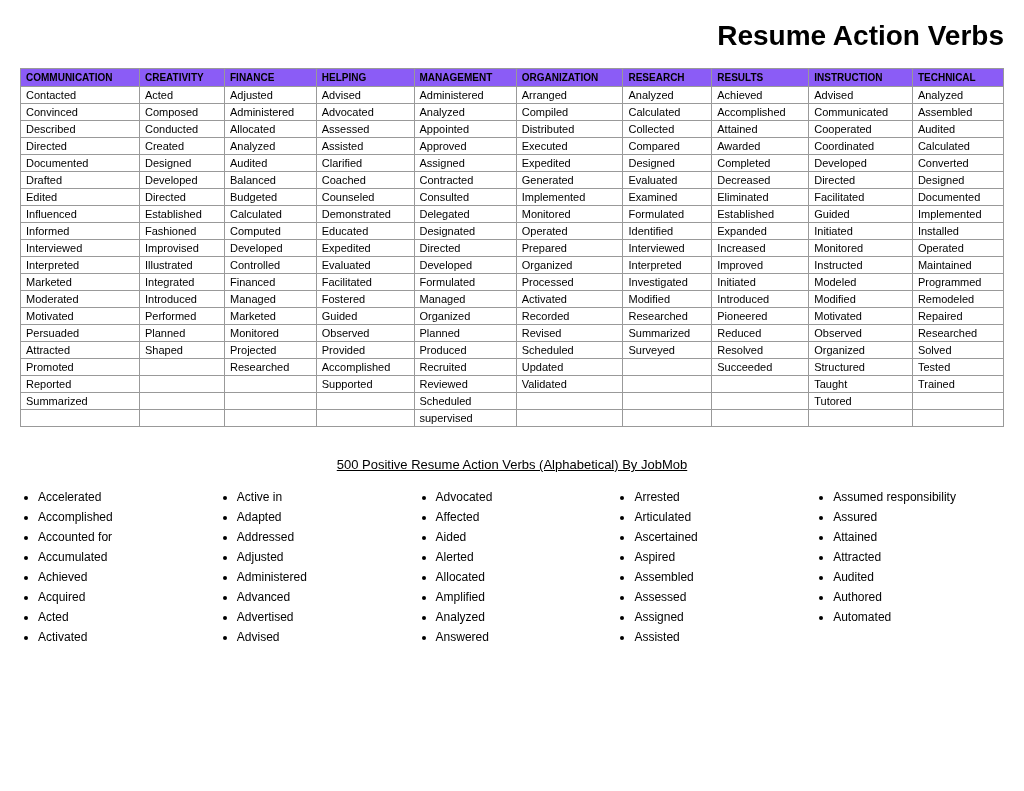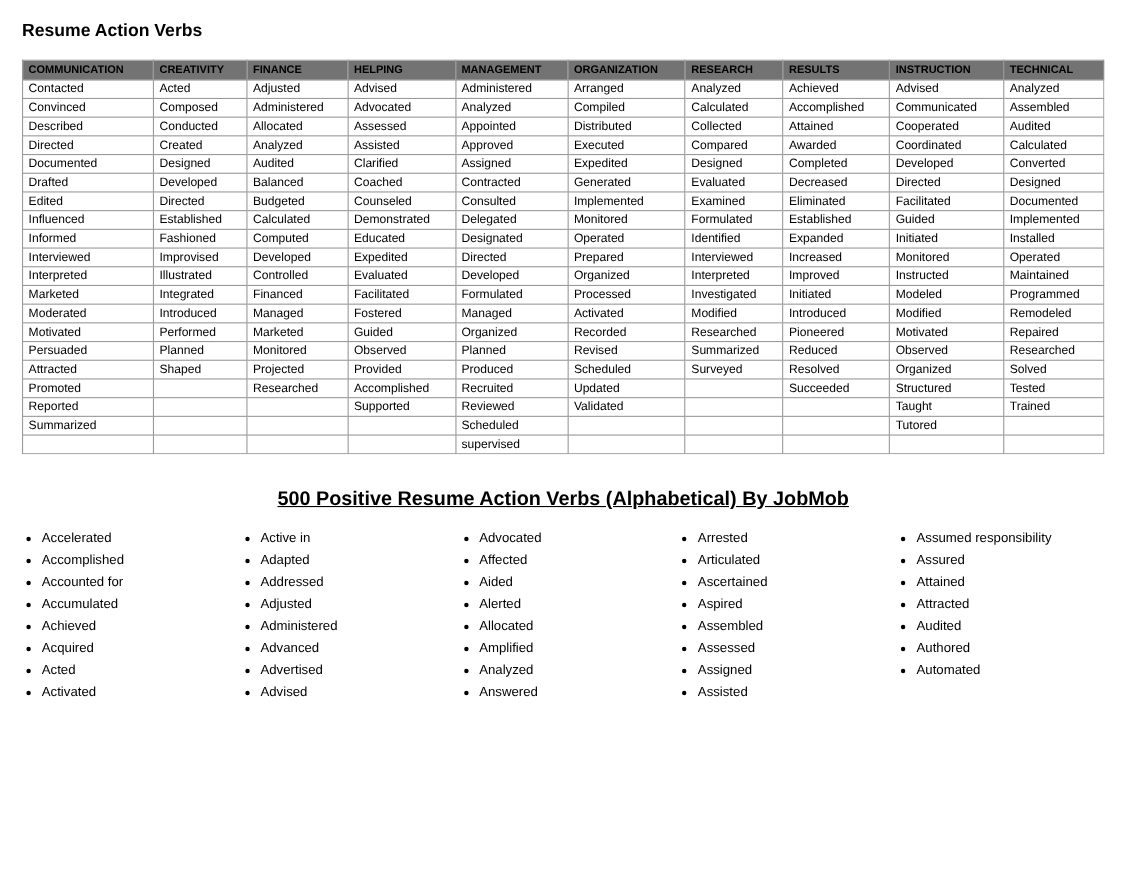--- a/index.html
+++ b/index.html
@@ -4,54 +4,54 @@
   <style>
     * { margin: 0; padding: 0; box-sizing: border-box; }
     body {
       font-family: Arial, sans-serif;
       background: #fff;
       color: #000;
       font-size: 12px;
       padding: 20px;
     }
     h1 {
-      text-align: left;
-      font-size: 16px;
+      text-align: right;
+      font-size: 28px;
       font-weight: bold;
       margin-bottom: 16px;
     }
     .table-container {
       width: 100%;
       overflow-x: auto;
       margin-bottom: 30px;
     }
     table {
       width: 100%;
       border-collapse: collapse;
       font-size: 11px;
     }
     table th {
-      background: #737373;
+      background: #8b5cf6;
       border: 1px solid #999;
       padding: 3px 5px;
       font-weight: bold;
       text-align: left;
       font-size: 10px;
       text-transform: uppercase;
     }
     table td {
       border: 1px solid #999;
       padding: 2px 5px;
       vertical-align: top;
       white-space: nowrap;
     }
     .section2-title {
       text-align: center;
-      font-size: 18px;
-      font-weight: bold;
+      font-size: 13px;
+      font-weight: normal;
       text-decoration: underline;
       margin-bottom: 16px;
     }
     .alphabetical-grid {
       display: grid;
       grid-template-columns: repeat(5, 1fr);
       gap: 0 10px;
       font-size: 12px;
     }
     .alpha-col ul {

